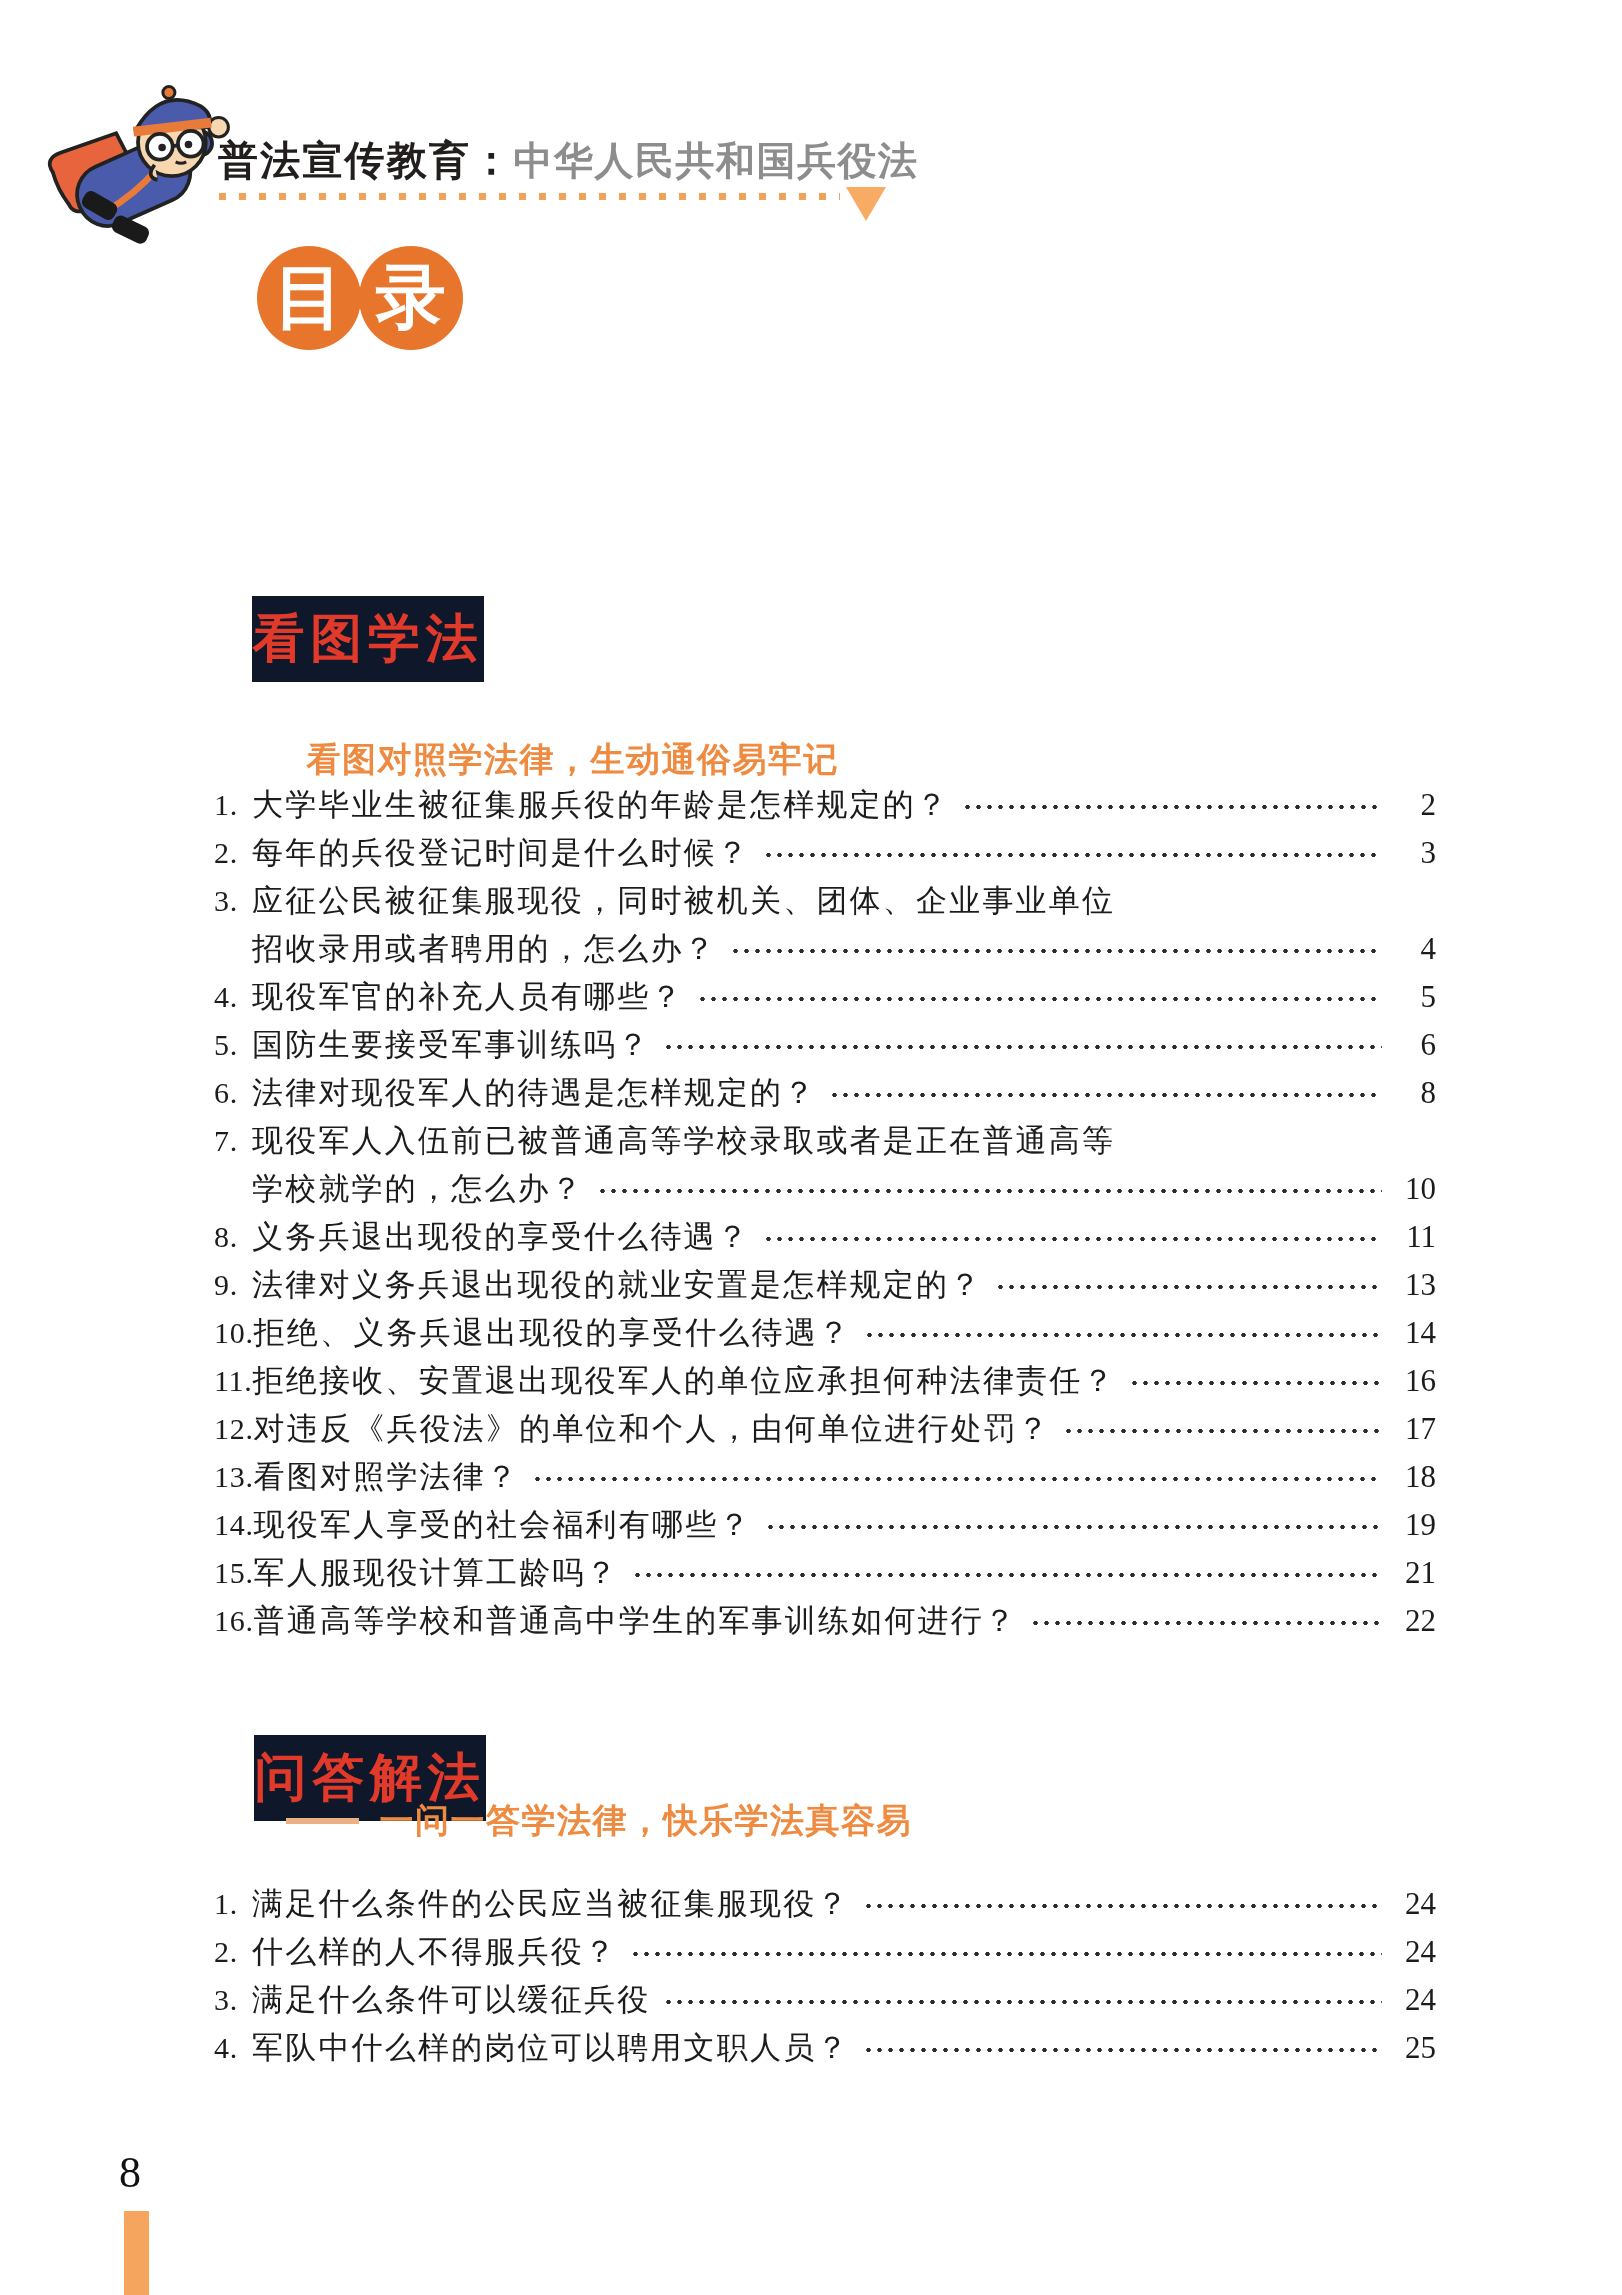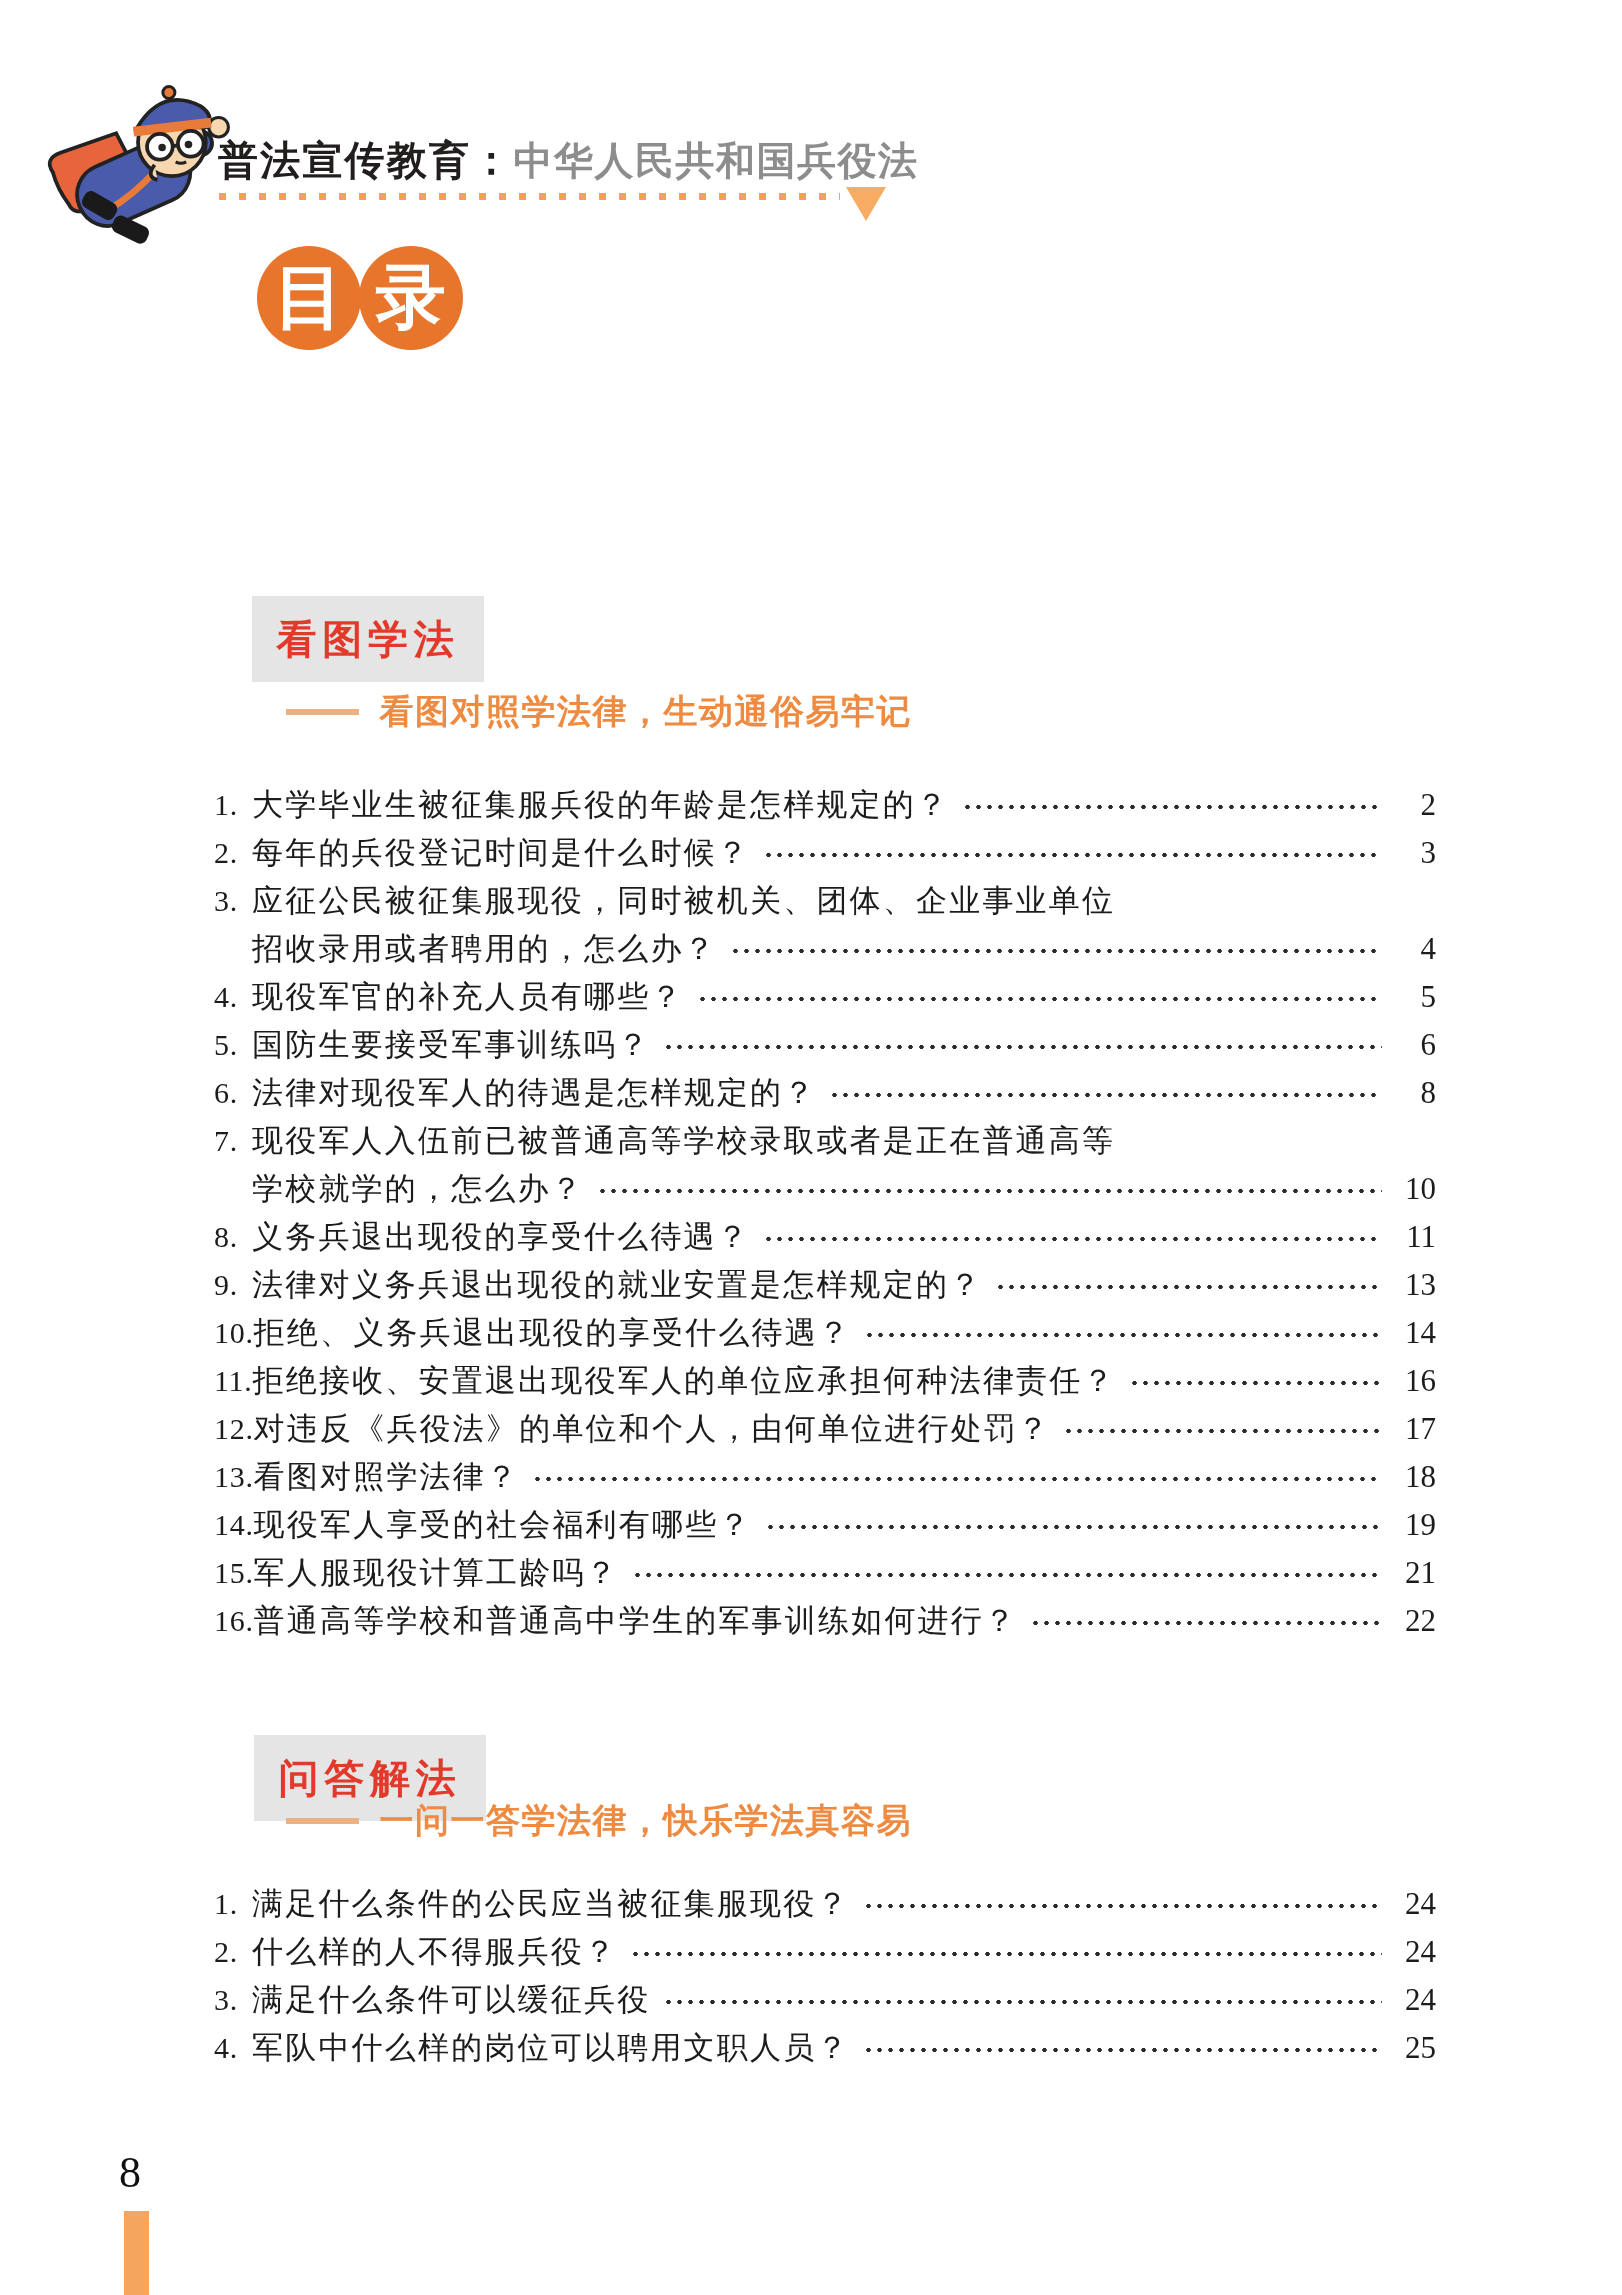--- a/index.html
+++ b/index.html
@@ -34,33 +34,33 @@
   .toc-badge .circle{
     width:104px;height:104px;border-radius:50%;
     background:#e8752c;color:#ffffff;
     display:flex;align-items:center;justify-content:center;
     font-family:"Liberation Sans","DejaVu Sans",sans-serif;
     font-weight:700;font-size:70px;
   }
   .toc-badge .circle + .circle{margin-left:-2.2px;}
   
   .sec-box{
-    position:absolute;width:232px;height:86px;background:#e5e5e5;
+    position:absolute;width:232px;height:86px;background:#0f172a;
     display:flex;align-items:center;justify-content:center;
     font-family:"Liberation Sans","DejaVu Sans",sans-serif;
-    font-weight:700;font-size:40px;color:#e23a2a;letter-spacing:5.8px;
+    font-weight:700;font-size:52px;color:#e23a2a;letter-spacing:5.8px;
     white-space:nowrap;
   }
   #sec-box-1{left:252px;top:596px;}
   #sec-box-2{left:254px;top:1735px;}
   .sec-sub{
     position:absolute;left:286px;height:38px;
     display:flex;align-items:center;white-space:nowrap;
   }
-  #sec-sub-1{top:693px;}
+  #sec-sub-1{top:737px;flex-direction:column;}
   #sec-sub-2{top:1802px;}
   .sub-dash{width:73px;height:5.1px;background:#ecb183;}
   .sub-text{
     margin-left:20.5px;
     font-family:"Liberation Sans","DejaVu Sans",sans-serif;
     font-weight:700;font-size:34px;color:#ee8b41;letter-spacing:1.5px;
   }
   
   .toc-list{position:absolute;left:214px;width:1222px;}
   #toc-list-1{top:781px;}

